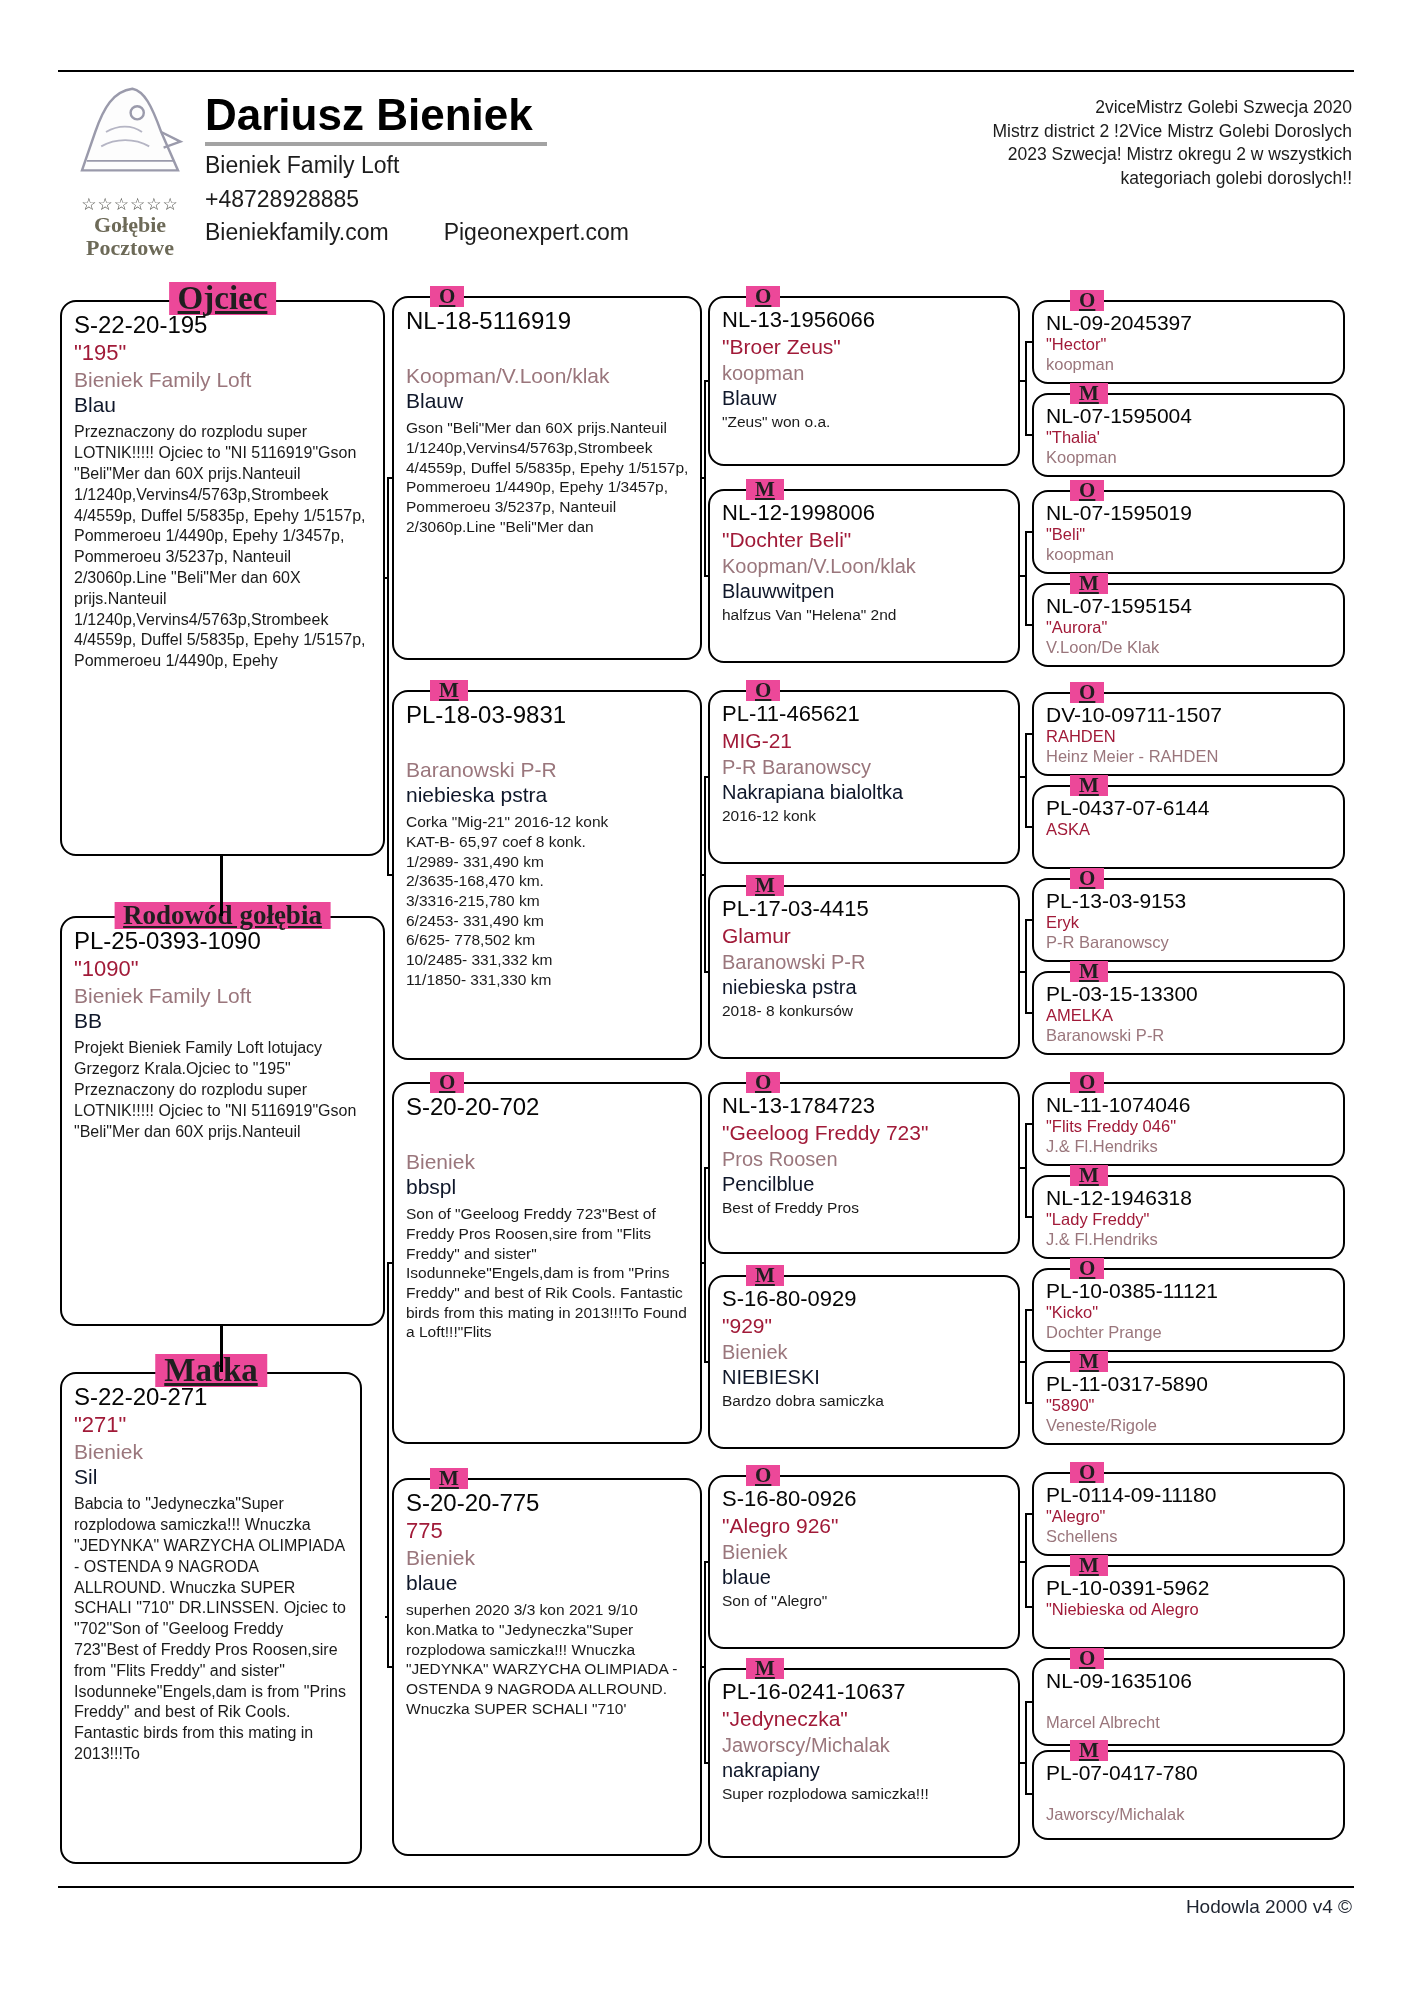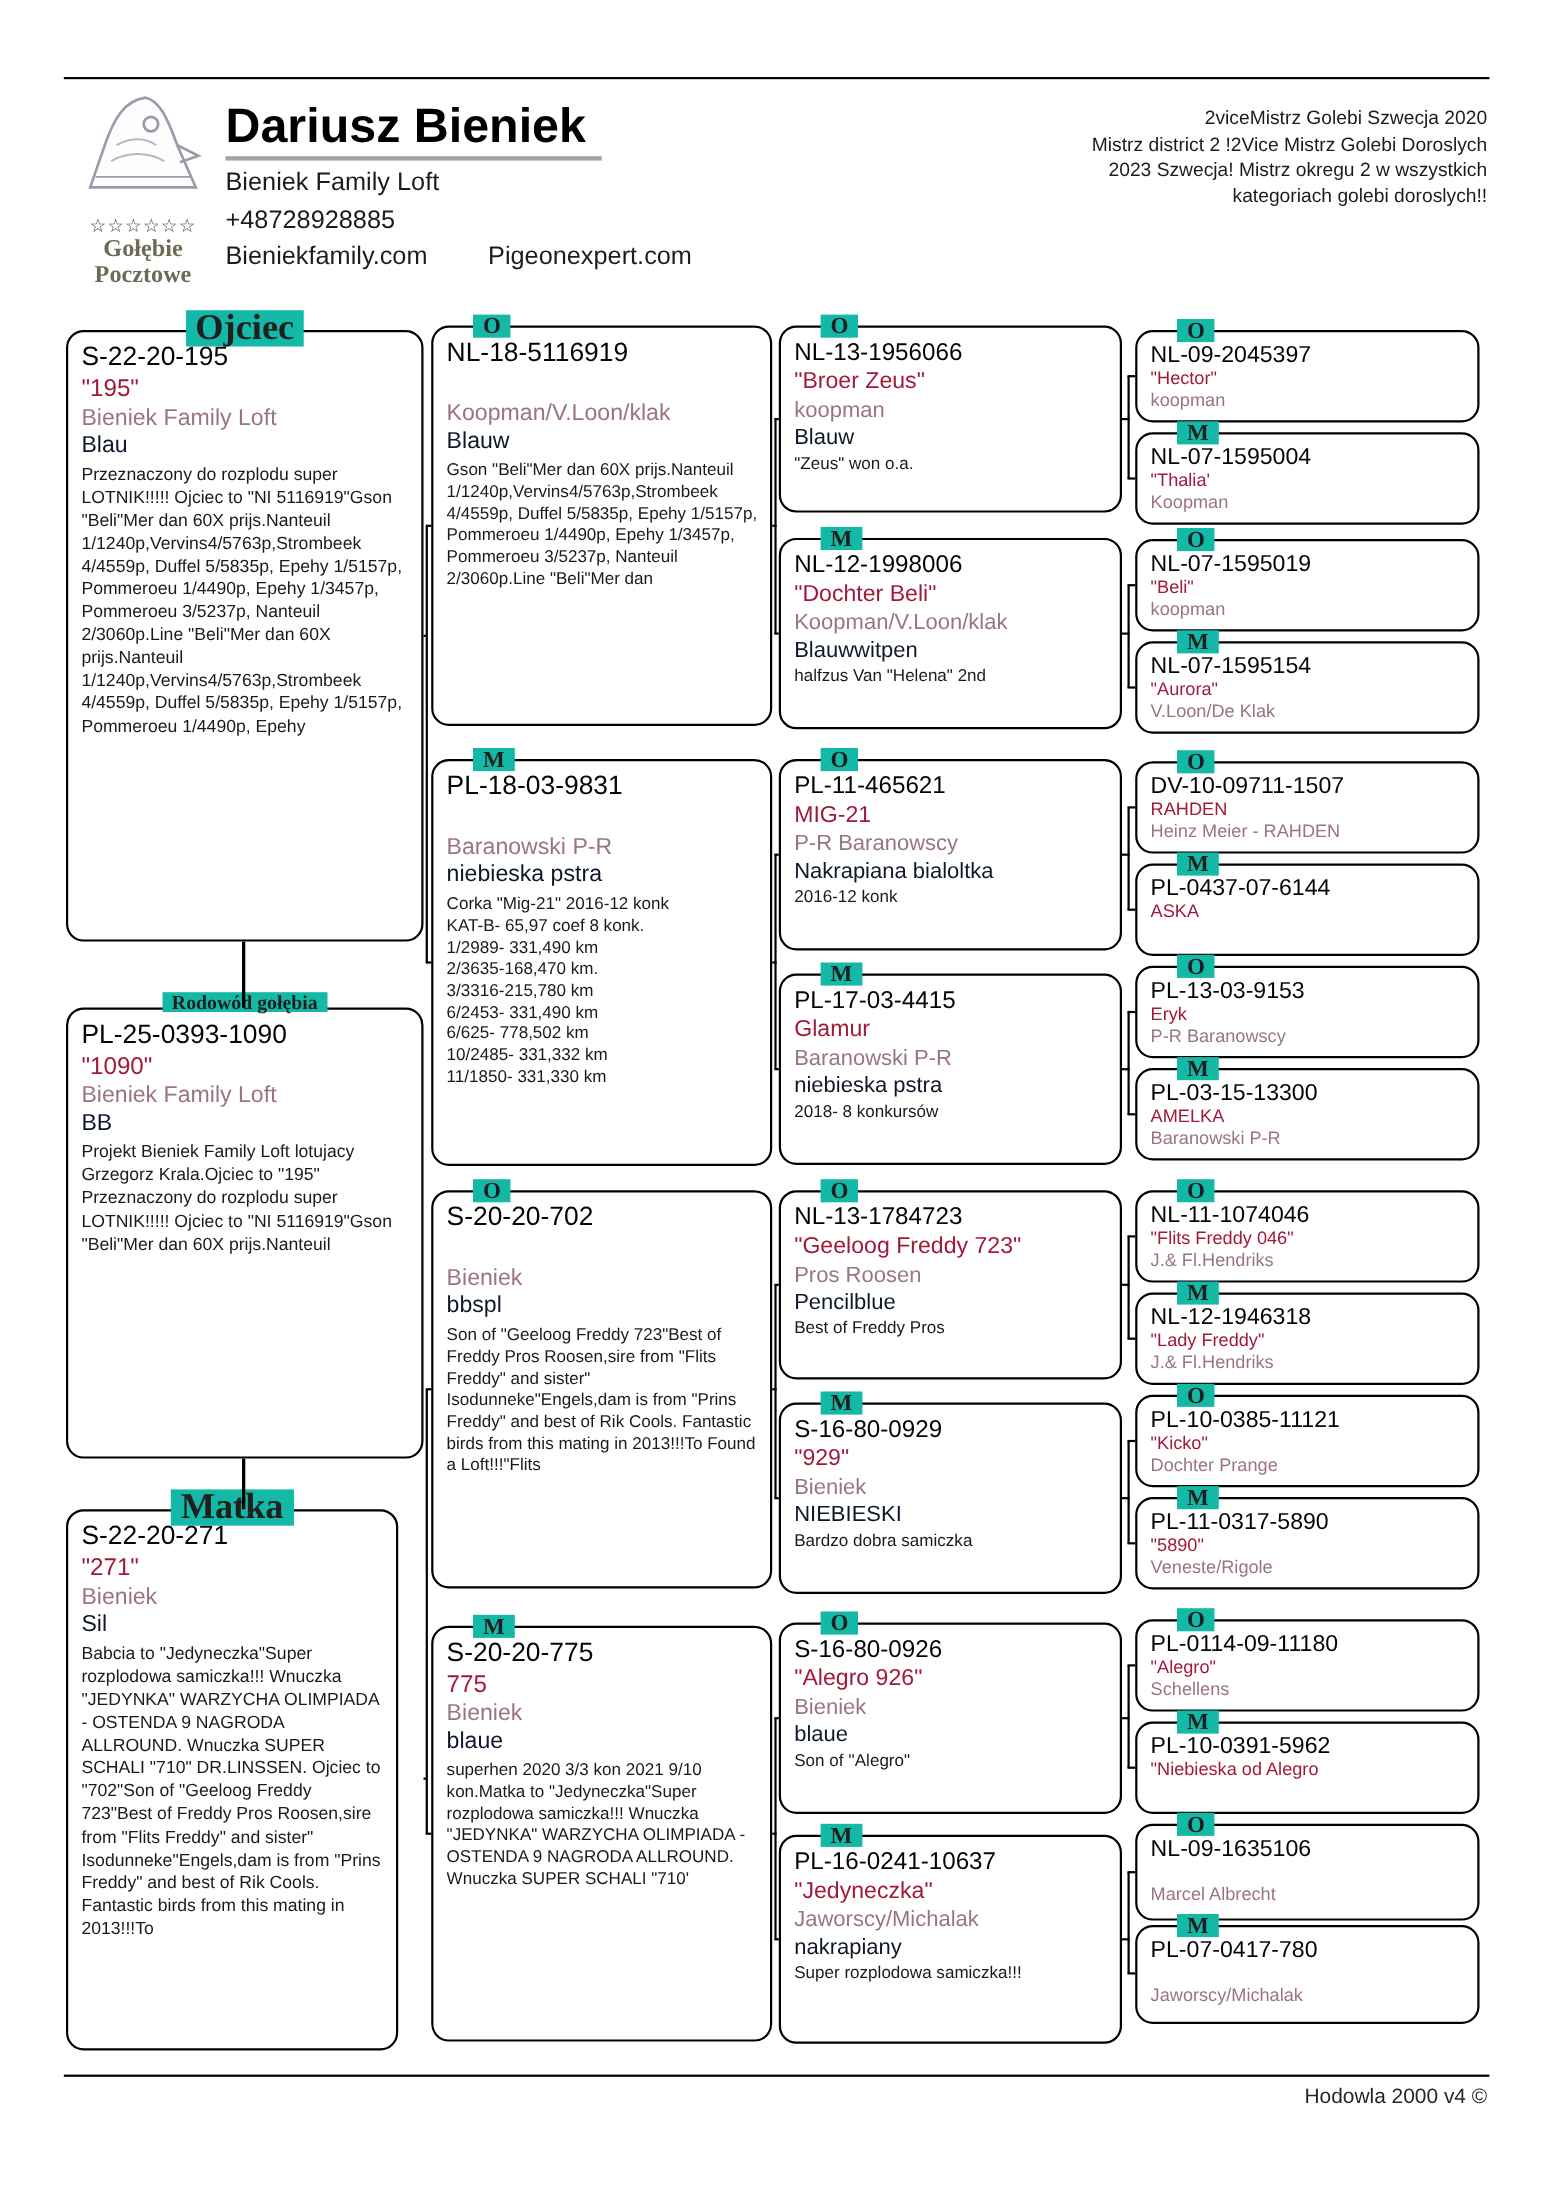--- a/index.html
+++ b/index.html
@@ -18,25 +18,25 @@
   #page-title{font-size:44px;font-weight:bold;color:#000;border-bottom:4px solid #a3a3a3;
               display:inline-block;padding:0 14px 4px 0;line-height:1.05;}
   .contact{font-size:23px;color:#1c1c1c;margin-top:6px;line-height:1.2;}
   .contact-row span{margin-right:55px;}
   #achievements{position:absolute;right:62px;top:96px;width:540px;text-align:right;
                 font-size:17.5px;line-height:1.35;color:#1c1c1c;}
 
   
   .pbox{position:absolute;border:2px solid #000;border-radius:16px;background:#fff;
         box-sizing:border-box;padding:8px 10px 4px 12px;}
-  .tab{position:absolute;background:#14b8a6;padding:0 9px;font-family:"Liberation Serif",serif;
-       font-weight:bold;color:#1f1f1f;line-height:1;}
+  .tab{position:absolute;background:#ec4899;padding:0 9px;font-family:"Liberation Serif",serif;
+       font-weight:bold;color:#1f1f1f;line-height:1;text-decoration:underline;}
   .tab-sex{left:36px;top:-12px;font-size:21px;}
   .tab-big{left:50%;transform:translateX(-50%);top:-20px;font-size:33px;white-space:nowrap;}
-  .tab-med{left:50%;transform:translateX(-50%);top:-16px;font-size:18px;white-space:nowrap;text-align:right;}
+  .tab-med{left:50%;transform:translateX(-50%);top:-16px;font-size:27px;white-space:nowrap;text-align:right;}
 
   .ring{font-weight:normal;font-size:24px;color:#050505;line-height:1.25;}
   .pname{font-size:22px;color:#a11a38;line-height:1.2;min-height:27px;}
   .owner{font-size:21px;color:#9a767c;line-height:1.2;min-height:25px;}
   .pcolor{font-size:21px;color:#0f172a;line-height:1.2;}
   .desc{font-size:16px;color:#1a1a1a;line-height:1.3;margin-top:5px;white-space:pre-line;}
   .c2 .desc{font-size:15.5px;line-height:1.27;}
   .c3 .ring{font-size:22px;}
   .c3 .pname{font-size:21px;}
   .c3 .owner{font-size:20px;}

